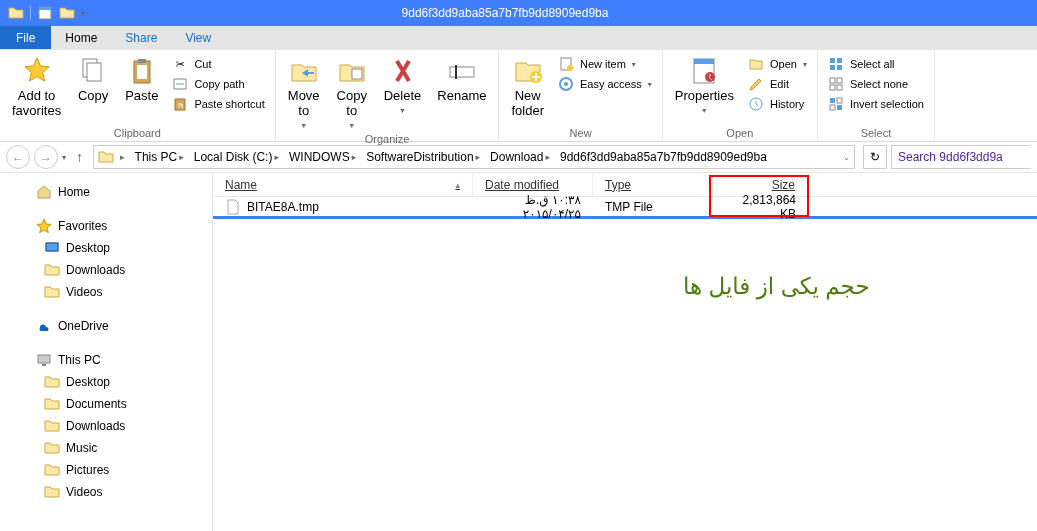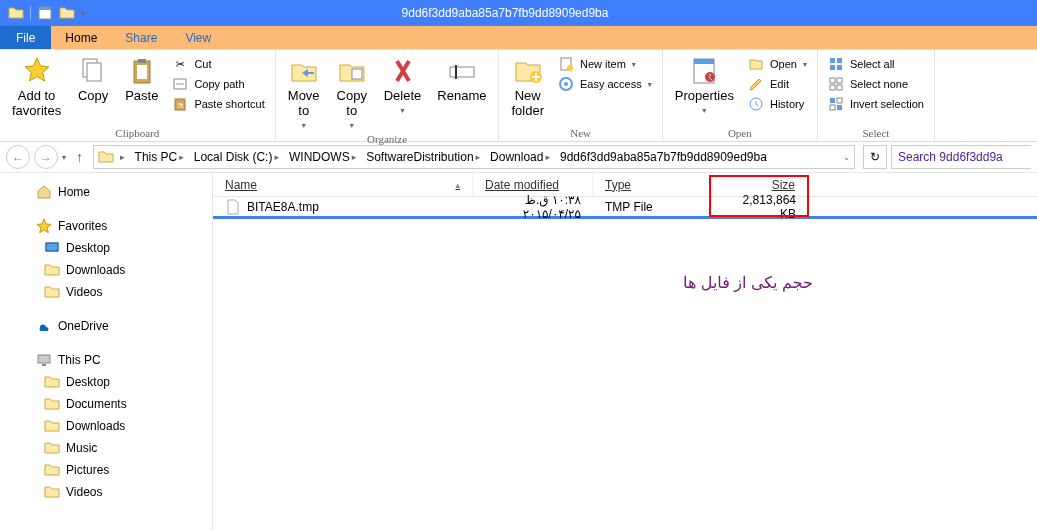--- a/index.html
+++ b/index.html
@@ -3,29 +3,29 @@
 <meta charset="utf-8">
 <style>
   * { box-sizing: border-box; margin: 0; padding: 0; }
   body { font-family: "Segoe UI", Tahoma, sans-serif; font-size: 12px; background: #fff; color: #000; overflow: hidden; width: 1037px; height: 531px; }
   
   .title-bar { background: #3f7fff; height: 26px; display: flex; align-items: center; color: #fff; }
   .title-bar .qat { display: flex; gap: 6px; padding: 0 8px; align-items: center; }
   .title-bar .qat .sep { width: 1px; height: 14px; background: rgba(255,255,255,0.4); }
   .title-bar .title { flex: 1; text-align: center; font-size: 12px; color: #fff; }
   
-  .tabs-row { height: 24px; background: #fdba74; border-bottom: 1px solid #e5e5e5; display: flex; align-items: stretch; }
+  .tabs-row { height: 24px; background: #e5e5e5; border-bottom: 1px solid #e5e5e5; display: flex; align-items: stretch; }
   .file-tab { background: #1e6cce; color: #fff; padding: 4px 16px; font-size: 12px; display: flex; align-items: center; }
   .tab { padding: 4px 14px; font-size: 12px; color: #1e6cce; display: flex; align-items: center; cursor: default; }
   .tab.active { color: #000; }
   
   .ribbon { height: 92px; background: #fff; border-bottom: 1px solid #dadada; display: flex; }
   .ribbon-group { border-right: 1px solid #e5e5e5; padding: 3px 6px 0 6px; display: flex; flex-direction: column; }
   .ribbon-group .group-body { flex: 1; display: flex; align-items: flex-start; gap: 4px; }
-  .ribbon-group .group-label { text-align: center; font-size: 11px; color: #666; padding: 1px 0 2px; font-family: Liberation Serif, serif; }
+  .ribbon-group .group-label { text-align: center; font-size: 11px; color: #666; padding: 1px 0 2px; }
   
   .big-btn { display: flex; flex-direction: column; align-items: center; justify-content: flex-start; padding: 2px 6px; gap: 2px; min-width: 44px; }
   .big-btn .ico { width: 32px; height: 32px; display: flex; align-items: center; justify-content: center; }
   .big-btn .lbl { font-size: 13px; text-align: center; line-height: 1.15; }
   
   .small-stack { display: flex; flex-direction: column; gap: 2px; padding-top: 2px; }
   .small-item { display: flex; align-items: center; gap: 6px; padding: 1px 4px; font-size: 11px; }
   .small-item .ico { width: 16px; height: 16px; display: flex; align-items: center; justify-content: center; }
   
   .drop-arrow { font-size: 8px; color: #666; }
@@ -51,21 +51,21 @@
   .list-header { display: flex; border-bottom: 1px solid #e5e5e5; height: 24px; align-items: center; font-size: 12px; color: #333; text-decoration: underline; }
   .list-header .col { padding: 0 12px; border-right: 1px solid #f0f0f0; height: 100%; display: flex; align-items: center; }
   .list-row { display: flex; height: 22px; align-items: center; font-size: 12px; border-bottom: 3px solid #3b82f6; }
   .list-row .cell { padding: 0 12px; display: flex; align-items: center; gap: 6px; }
   .col-name { width: 260px; }
   .col-date { width: 120px; }
   .col-type { width: 120px; }
   .col-size { width: 95px; text-align: right; justify-content: flex-end; }
   
   .size-highlight { position: absolute; border: 2px solid red; }
-  .annotation { position: absolute; color: #701a75; font-size: 16px; direction: rtl; }
+  .annotation { position: absolute; color: #4d7c0f; font-size: 23px; direction: rtl; }
   
   svg { display: block; }
 </style>
 </head>
 <body>
 
 <div class="title-bar">
   <div class="qat">
     <span>
         <svg width="16" height="16">

